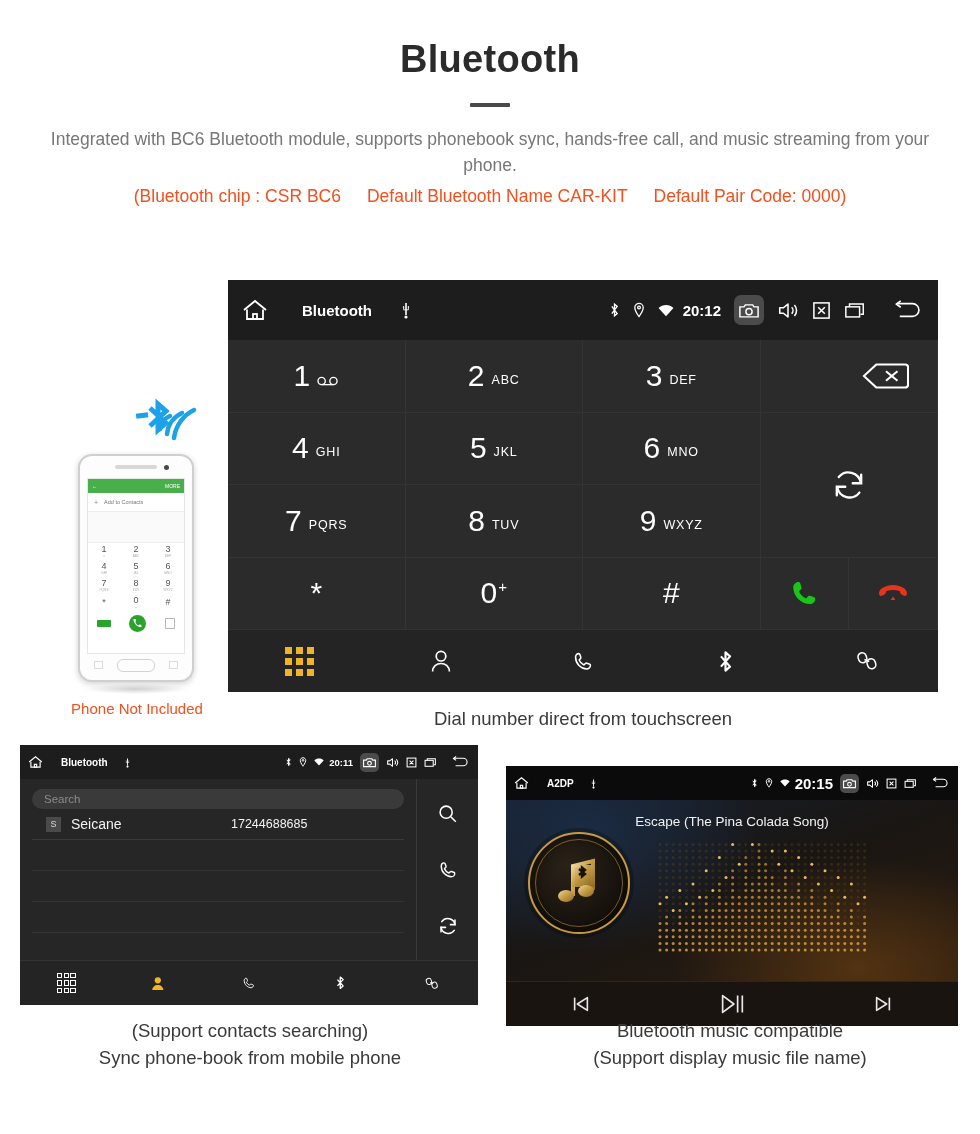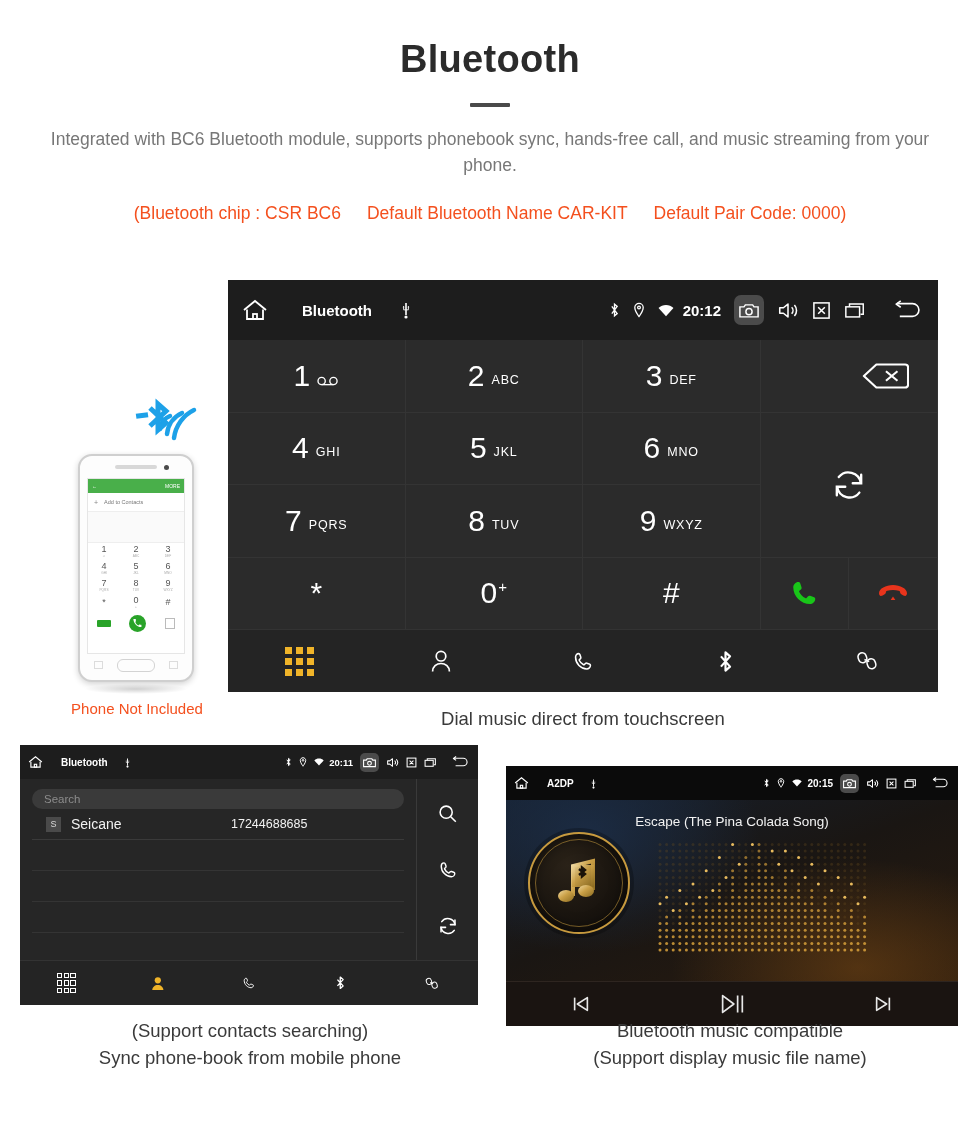--- a/index.html
+++ b/index.html
@@ -15,21 +15,21 @@
     margin:0;padding-top:38px;letter-spacing:.3px;
   }
   .title-rule{
     width:40px;height:4px;background:#4a4a4a;margin:22px auto 0;border-radius:1px;
   }
   .intro{
     text-align:center;font-size:17.5px;color:#777;line-height:1.5;
     margin:19px auto 0;width:900px;
   }
   .specs{
-    text-align:center;font-size:17.5px;color:#f4501e;margin:24px auto 0;width:940px;
+    text-align:center;font-size:17.5px;color:#f4501e;margin:7px auto 0;width:940px;
     white-space:nowrap;
   }
   .specs .sp{display:inline-block;}
   .specs .gap{display:inline-block;width:26px;}
 
   
   .screen{background:#262626;position:absolute;overflow:hidden;}
   .statusbar{
     background:#1d1d1d;display:flex;align-items:center;
     color:#fff;box-sizing:border-box;width:100%;
@@ -137,21 +137,21 @@
     align-items:center;justify-content:space-around;padding:6px 0;box-sizing:border-box;
   }
   #phonebook .navbar{height:44px;width:458px;}
 
   
   #music{left:506px;top:745px;width:452px;height:260px;background:#120d0a;margin-top:21px;}
   #music .statusbar{height:34px;padding:0 8px;font-size:9.5px;background:#0b0b0b;}
   #music .sb-title{margin-left:18px;font-size:10px;}
   #music .usb{margin-left:16px;}
   #music .sb-right > *{margin-left:7px;}
-  #music .sb-time{font-size:10px;font-weight:bold;margin-left:5px;}
+  #music .sb-time{font-size:15px;font-weight:bold;margin-left:5px;}
   .mu-body{
     position:absolute;left:0;top:34px;width:452px;height:182px;
     background:
       radial-gradient(ellipse 260px 150px at 78% 92%, rgba(120,72,20,.55), rgba(0,0,0,0) 72%),
       radial-gradient(ellipse 230px 160px at 18% 18%, rgba(28,46,72,.85), rgba(0,0,0,0) 75%),
       linear-gradient(160deg,#16202e 0%,#1a1613 48%,#2a1b0e 100%);
     overflow:hidden;
   }
   .mu-song{
     position:absolute;top:14px;left:0;width:452px;text-align:center;
@@ -481,21 +481,21 @@
         <span class="icow">
           <svg width="22" height="24" viewBox="0 0 24 26" fill="none" stroke="#ffffff" stroke-width="1.7" stroke-linejoin="round" transform="rotate(-20)">
             <rect x="4" y="2.5" width="9" height="11" rx="4.5"></rect>
             <rect x="11" y="12" width="9" height="11" rx="4.5"></rect>
             <path d="M10 10.5l4 4"></path>
           </svg>
         </span>
       </div>
     </div>
 </div>
-<div class="caption" id="cap-dial">Dial music direct from touchscreen</div>
+<div class="caption" id="cap-dial">Dial number direct from touchscreen</div>
 
 <div class="screen" id="phonebook">
   <div class="statusbar">
     <span class="icow">
       <svg width="15" height="14" viewBox="0 0 26 24" fill="none" stroke="#fff" stroke-width="2">
           <path d="M2 12 L13 3 L24 12"></path>
           <path d="M5 11.5 V21 H21 V11.5"></path>
           <rect x="11" y="16" width="4" height="5"></rect>
         </svg>
     </span>

